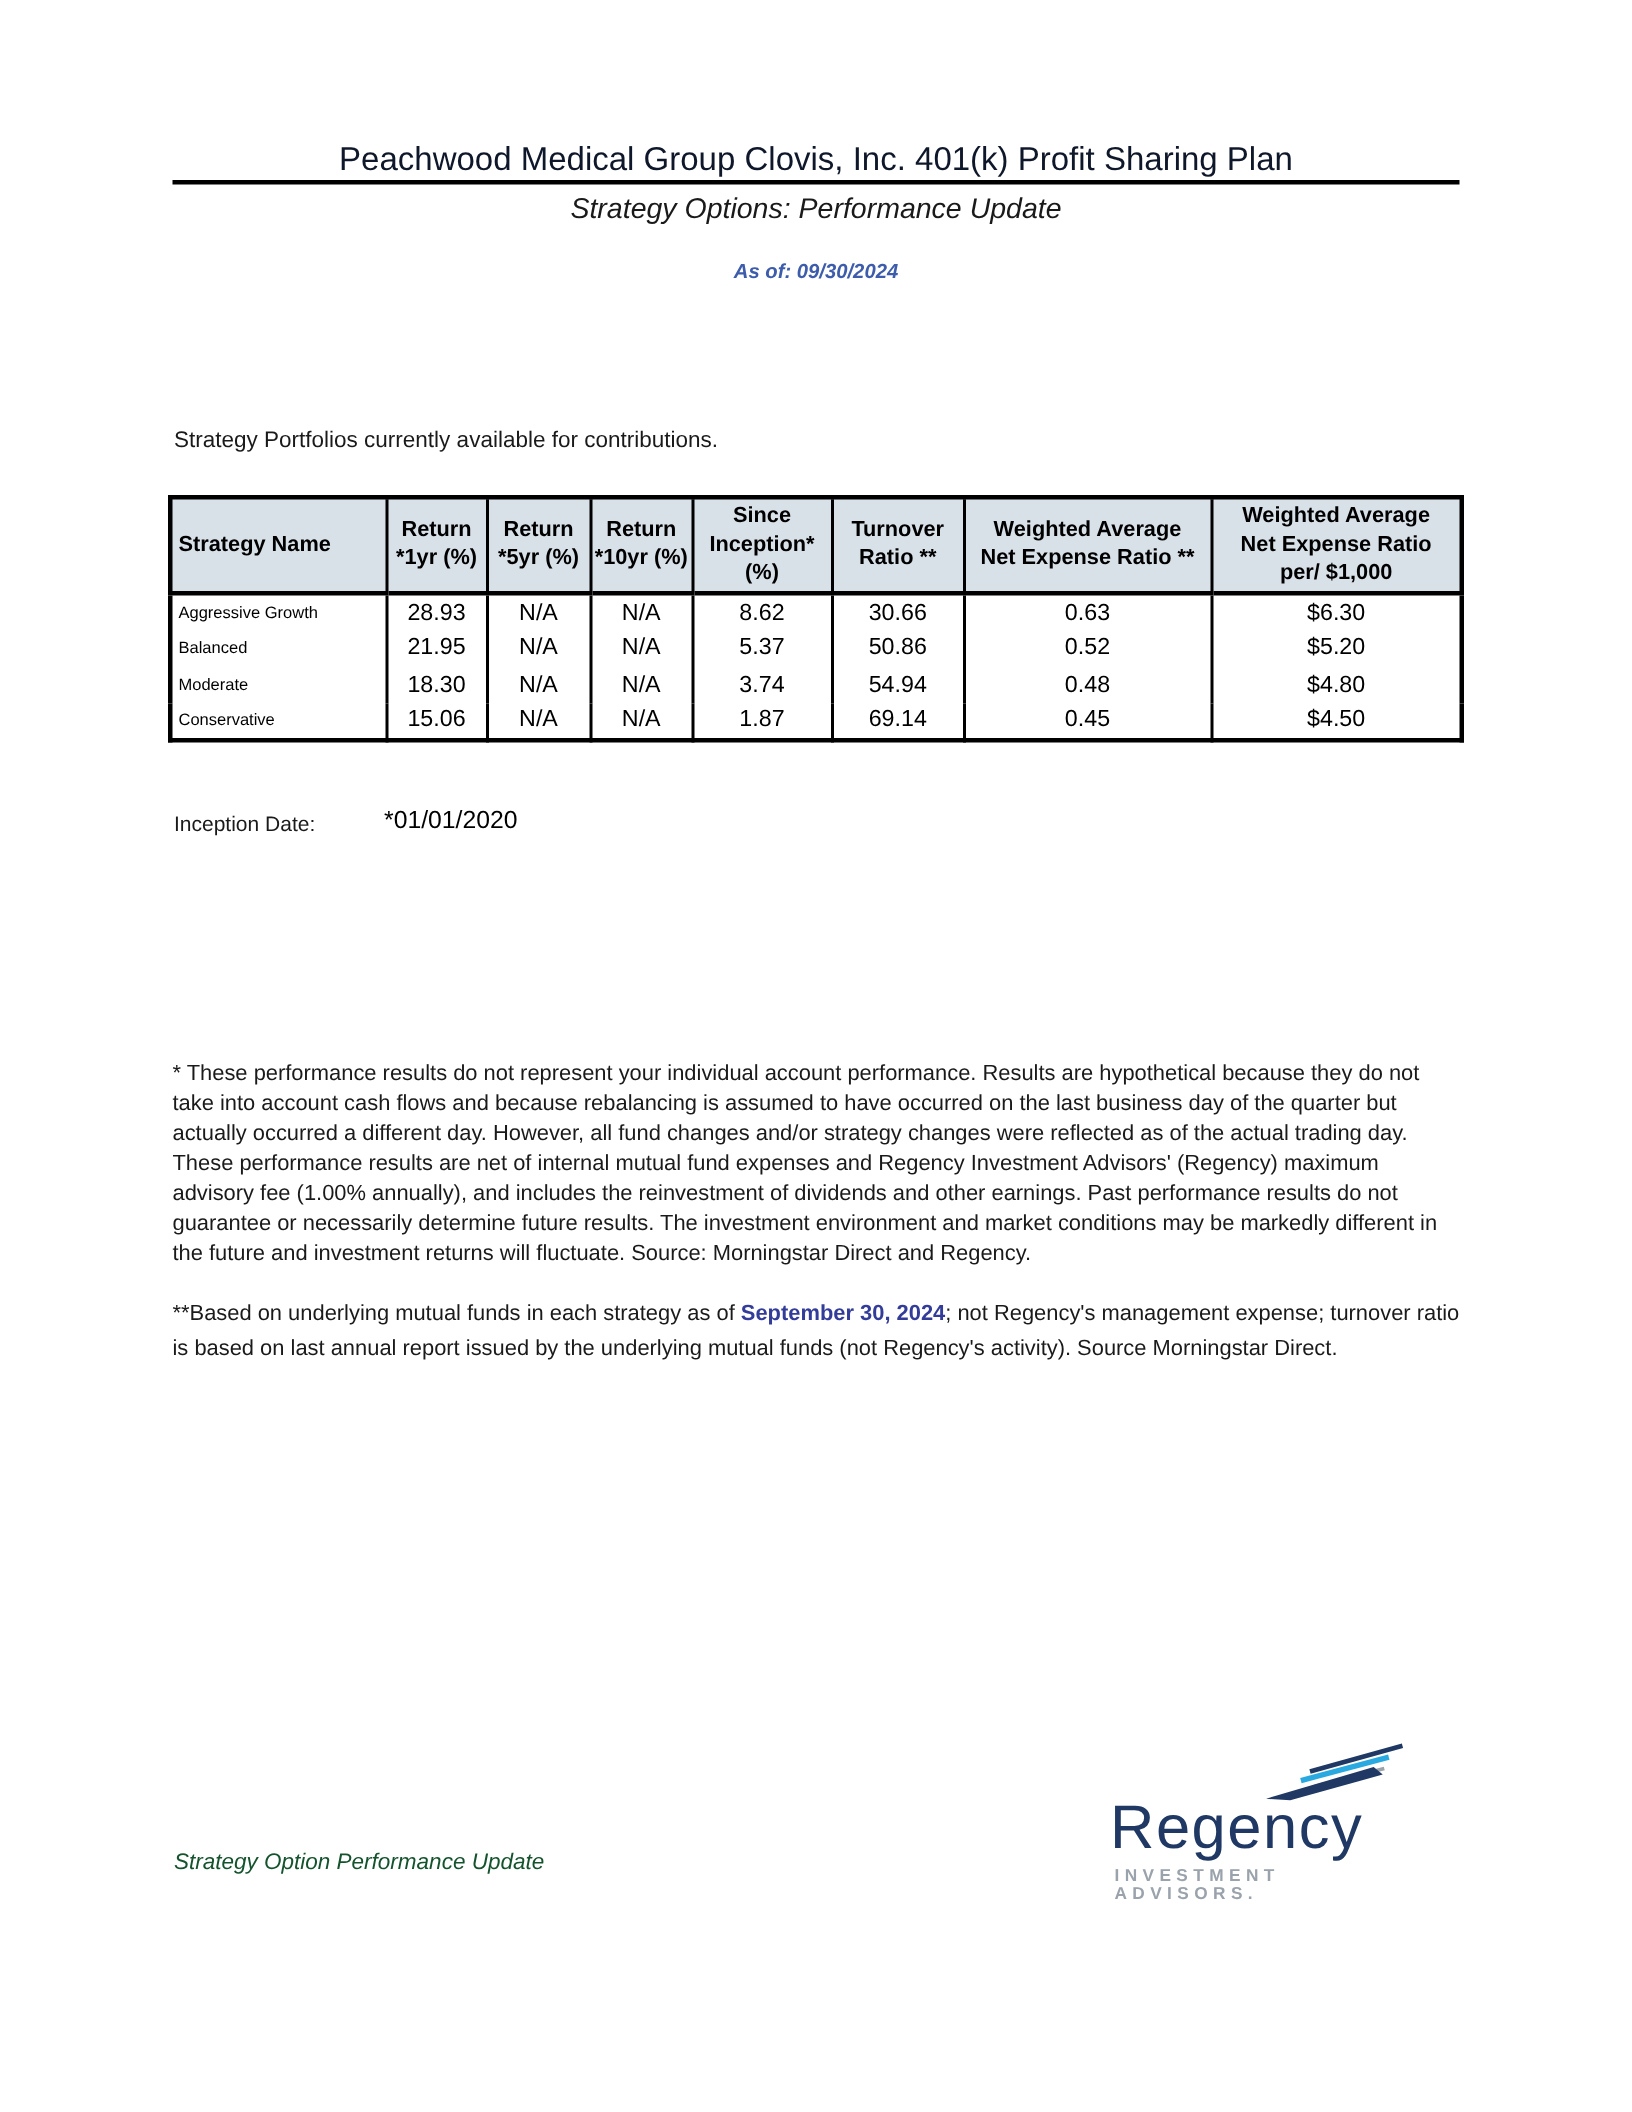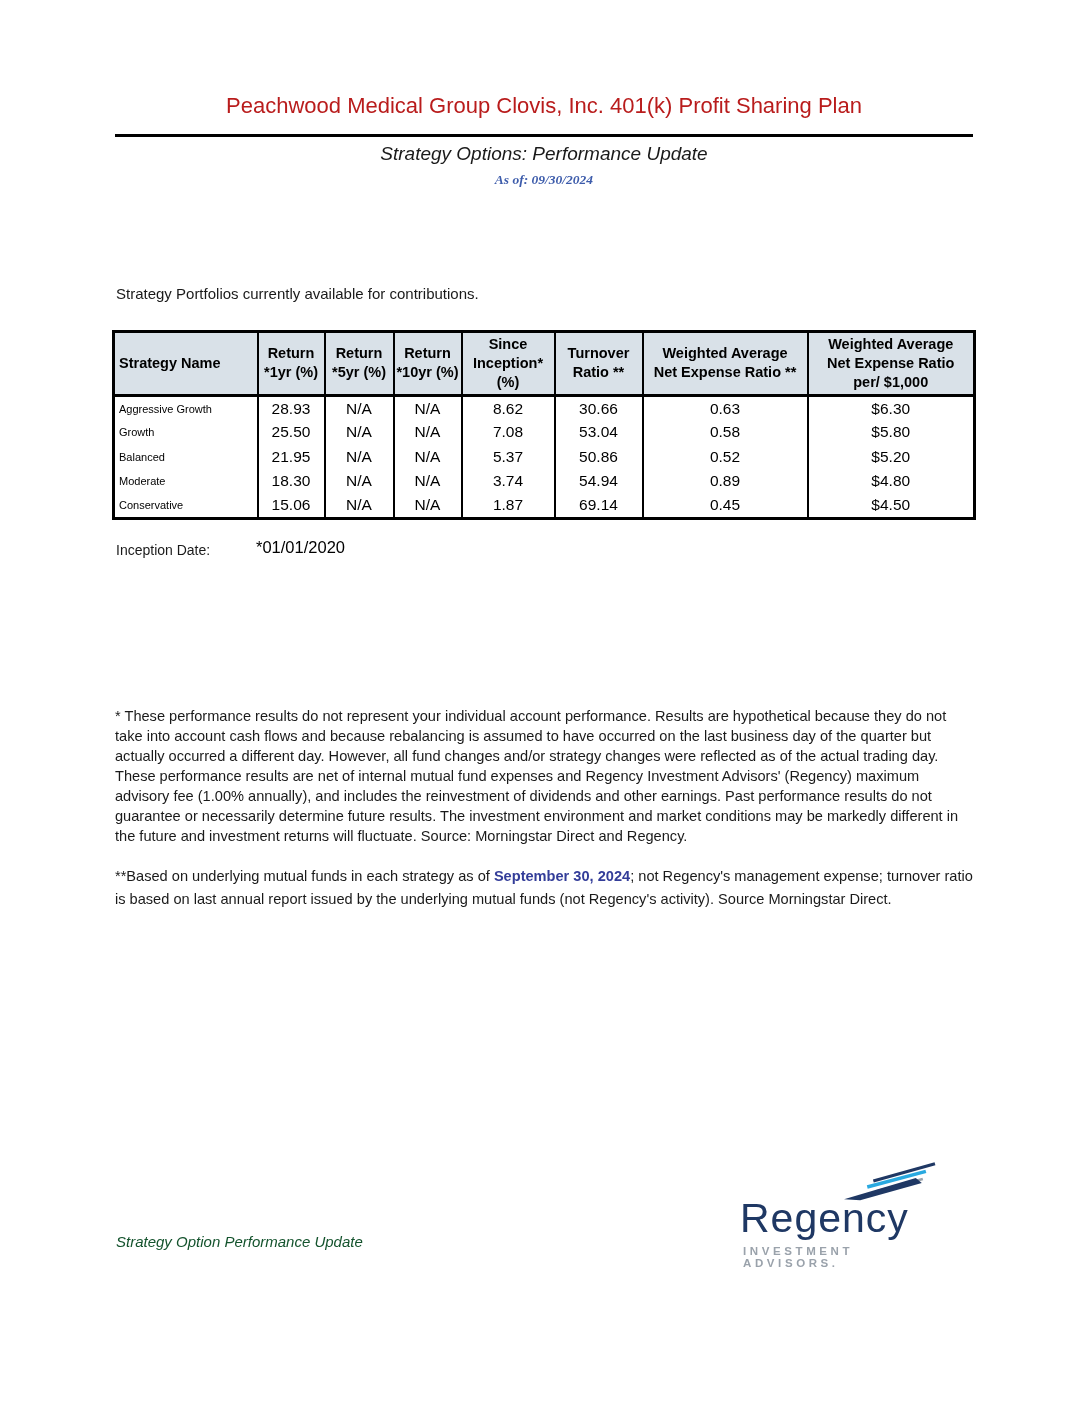--- a/index.html
+++ b/index.html
@@ -13,31 +13,31 @@
     color:#000;
     overflow:hidden;
   }
 
   
   .header-block {
     position:absolute; left:115px; top:93px; width:858px;
     text-align:center;
   }
   .doc-title {
-    font-size:22px; font-weight:400; color:#b91c1c;
-    padding-bottom:15px;
+    font-size:22px; font-weight:400; color:#0f172a;
+    padding-bottom:1px;
     border-bottom:3.5px solid #000;
   }
   .doc-subtitle {
     margin-top:6px;
     font-size:19px; font-style:italic; color:#1a1a1a;
   }
   .doc-asof {
-    margin-top:7px;
-    font-size:13.5px; font-style:italic; font-weight:bold; color:#3d5cab;font-family:Liberation Serif, serif;
+    margin-top:22px;
+    font-size:13.5px; font-style:italic; font-weight:bold; color:#3d5cab;
   }
 
   
   .intro {
     position:absolute; left:116px; top:285px;
     font-size:15px; color:#1a1a1a;
   }
 
   
   table.perf {
@@ -163,47 +163,37 @@
           <td class="name">Aggressive Growth</td>
           <td>28.93</td>
           <td>N/A</td>
           <td>N/A</td>
           <td>8.62</td>
           <td>30.66</td>
           <td>0.63</td>
           <td>$6.30</td>
         </tr>
         <tr>
-          <td class="name">Growth</td>
-          <td>25.50</td>
-          <td>N/A</td>
-          <td>N/A</td>
-          <td>7.08</td>
-          <td>53.04</td>
-          <td>0.58</td>
-          <td>$5.80</td>
-        </tr>
-        <tr>
           <td class="name">Balanced</td>
           <td>21.95</td>
           <td>N/A</td>
           <td>N/A</td>
           <td>5.37</td>
           <td>50.86</td>
           <td>0.52</td>
           <td>$5.20</td>
         </tr>
         <tr>
           <td class="name">Moderate</td>
           <td>18.30</td>
           <td>N/A</td>
           <td>N/A</td>
           <td>3.74</td>
           <td>54.94</td>
-          <td>0.89</td>
+          <td>0.48</td>
           <td>$4.80</td>
         </tr>
         <tr>
           <td class="name">Conservative</td>
           <td>15.06</td>
           <td>N/A</td>
           <td>N/A</td>
           <td>1.87</td>
           <td>69.14</td>
           <td>0.45</td>

